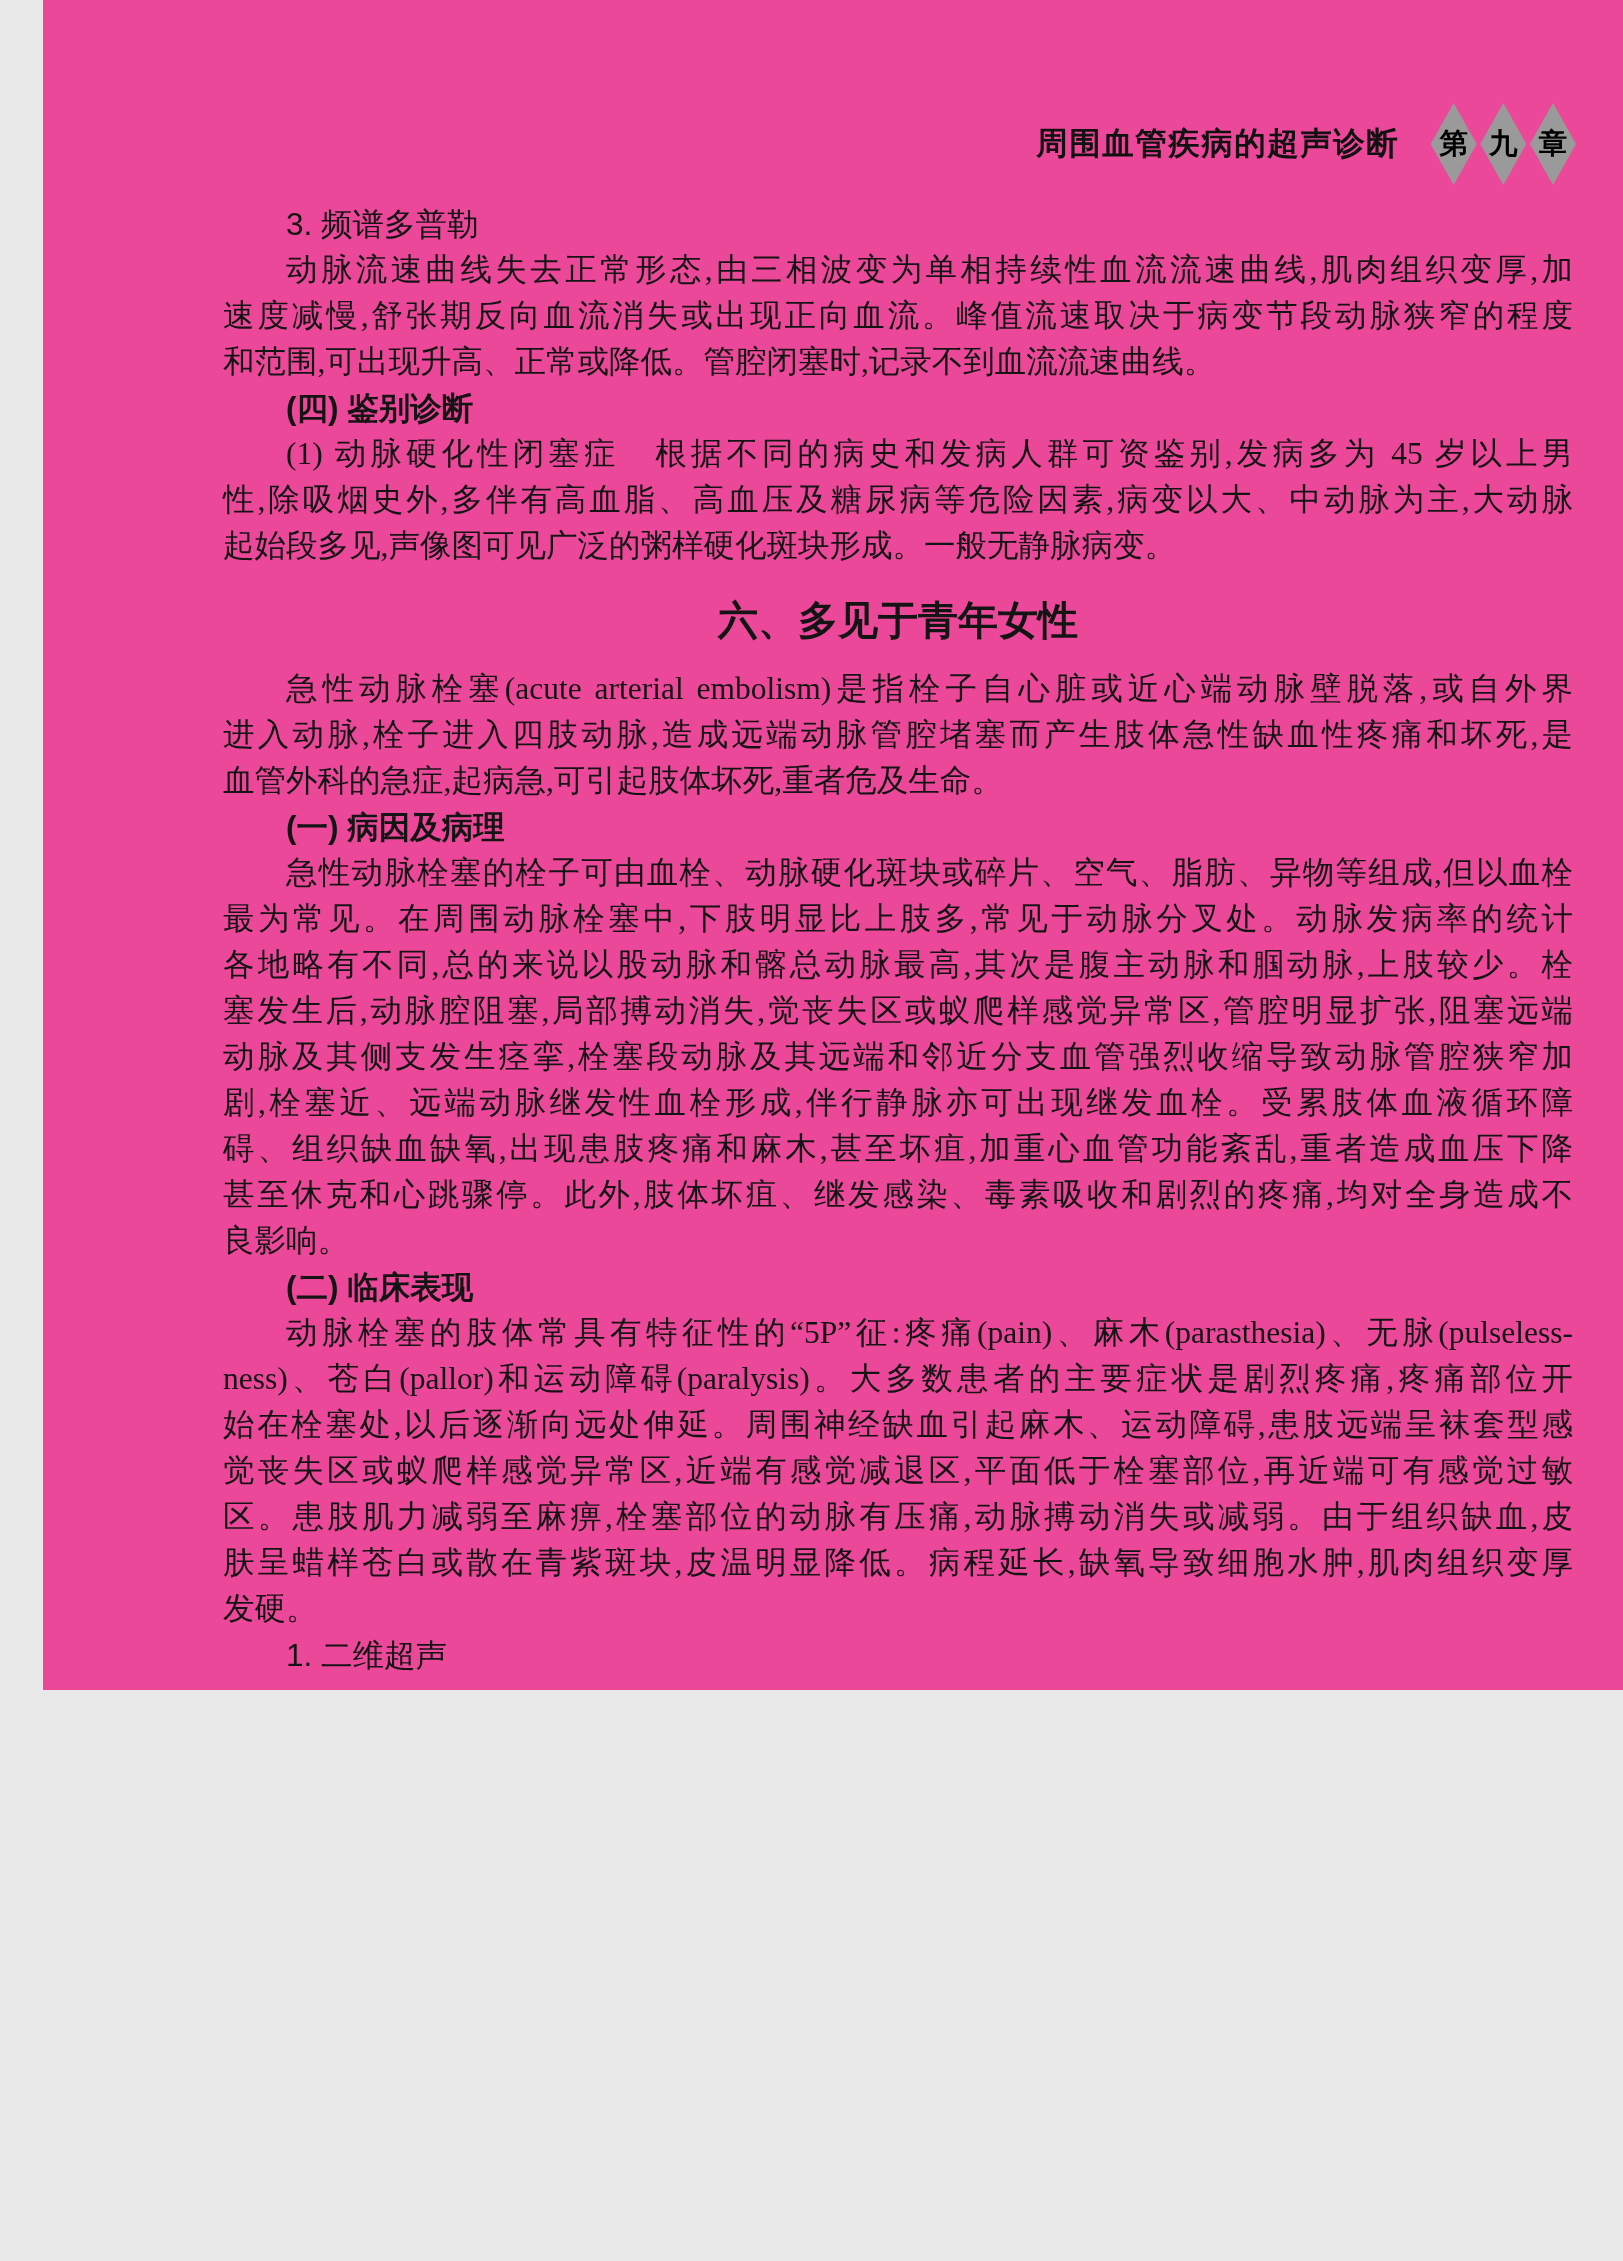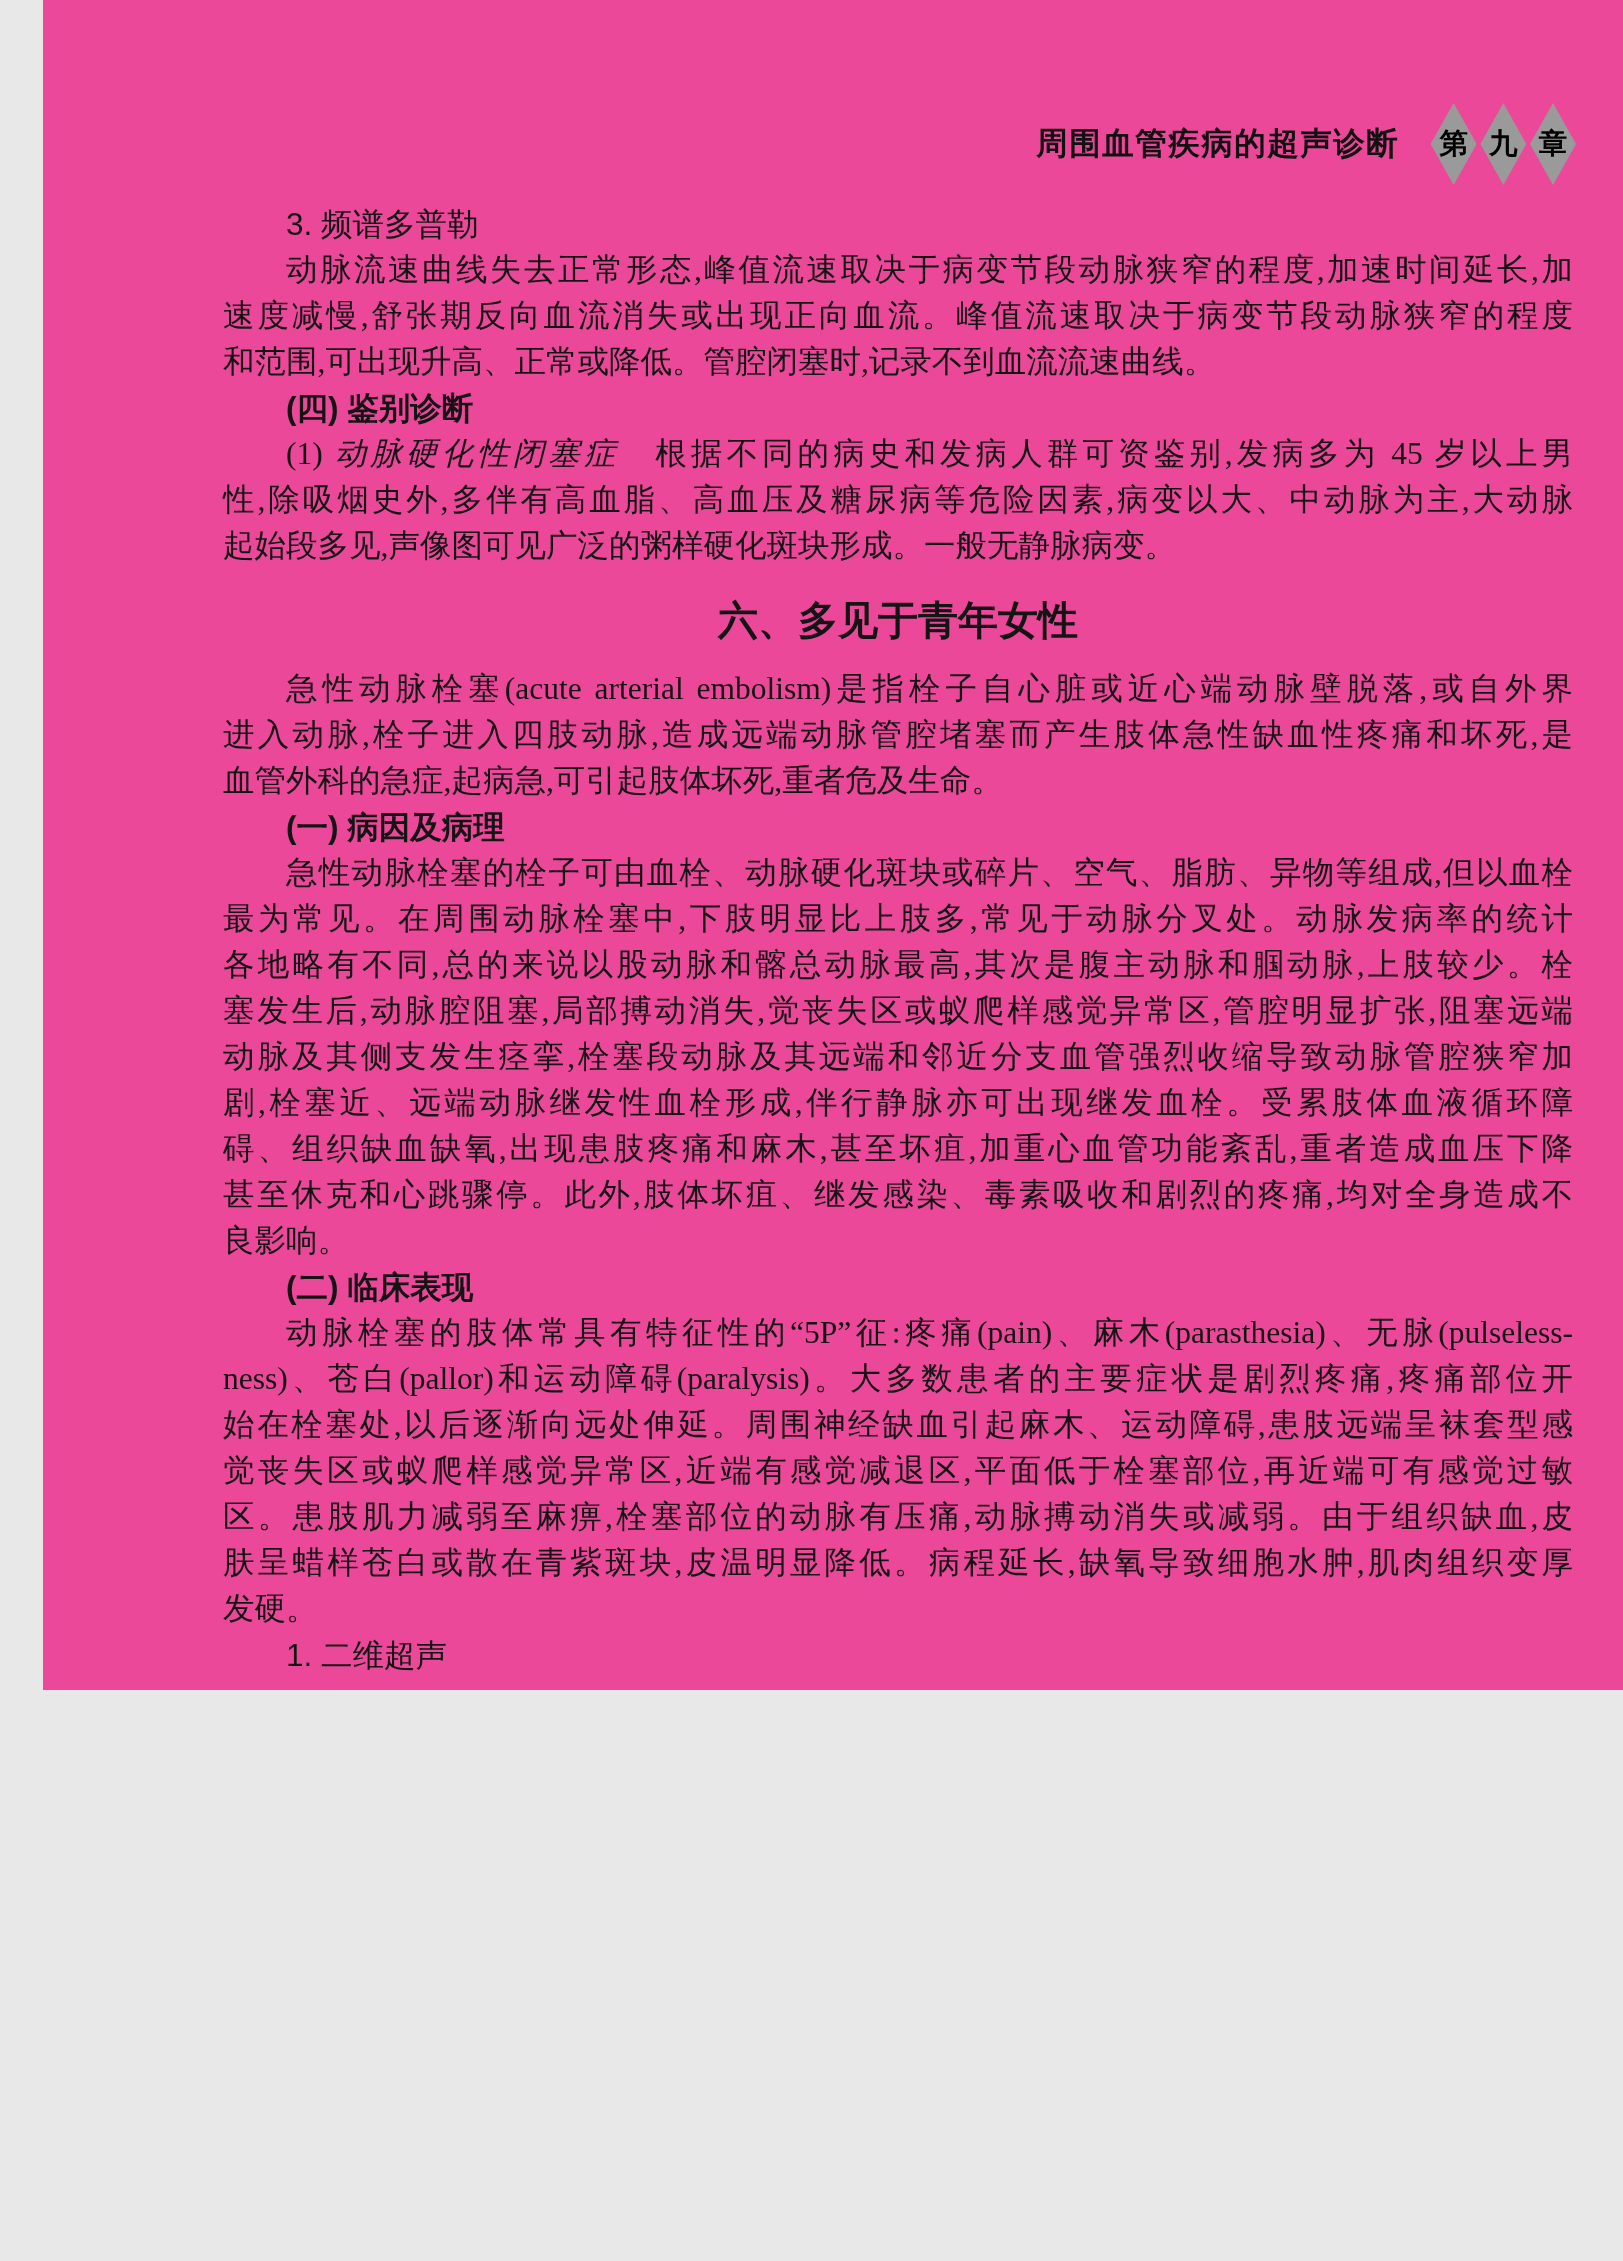--- a/index.html
+++ b/index.html
@@ -48,21 +48,21 @@
     font-weight:700;padding-left:63px;
   }
   .subheading{
     font-family:"Liberation Sans","DejaVu Sans",sans-serif;
     font-weight:400;padding-left:63px;
   }
   .section-title{
     font-size:40px;font-weight:700;text-align:center;
     line-height:61px;margin:21px 0 15px;
   }
-  .kai{font-style:italic;}
+  .kai{}
   
   .page-footer{
     position:absolute;top:2100px;right:150px;
     font-family:"Liberation Sans","DejaVu Sans",sans-serif;
     font-size:30px;color:#111;letter-spacing:3px;
   }
 </style>
 </head>
 <body>
 
@@ -79,21 +79,21 @@
         </div>
         <div class="diamond" style="background: rgb(154, 154, 154);">
           <span>章</span>
         </div>
       </div>
   </div>
 
   <div class="page-body">
       <div class="subheading">3. 频谱多普勒</div>
       <div class="para">
-        <div class="line first full"><span>动脉流速曲线失去正常形态,峰值流速取决于病变节段动脉狭窄的程度,加速时间延长,加</span></div>
+        <div class="line first full"><span>动脉流速曲线失去正常形态,由三相波变为单相持续性血流流速曲线,肌肉组织变厚,加</span></div>
         <div class="line full"><span>速度减慢,舒张期反向血流消失或出现正向血流。峰值流速取决于病变节段动脉狭窄的程度</span></div>
         <div class="line"><span>和范围,可出现升高、正常或降低。管腔闭塞时,记录不到血流流速曲线。</span></div>
       </div>
       <div class="heading">(四) 鉴别诊断</div>
       <div class="para">
         <div class="line first full"><span>(1) </span><span class="kai">动脉硬化性闭塞症</span><span>　根据不同的病史和发病人群可资鉴别,发病多为 45 岁以上男</span></div>
         <div class="line full"><span>性,除吸烟史外,多伴有高血脂、高血压及糖尿病等危险因素,病变以大、中动脉为主,大动脉</span></div>
         <div class="line"><span>起始段多见,声像图可见广泛的粥样硬化斑块形成。一般无静脉病变。</span></div>
       </div>
       <div class="section-title">六、多见于青年女性</div>

